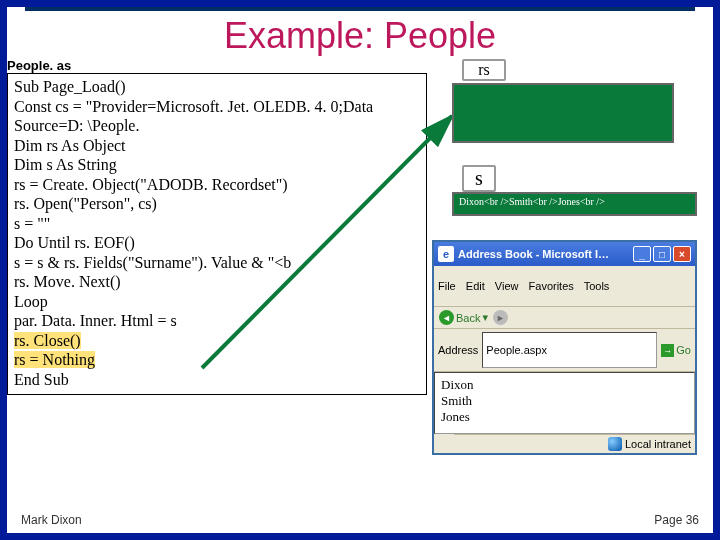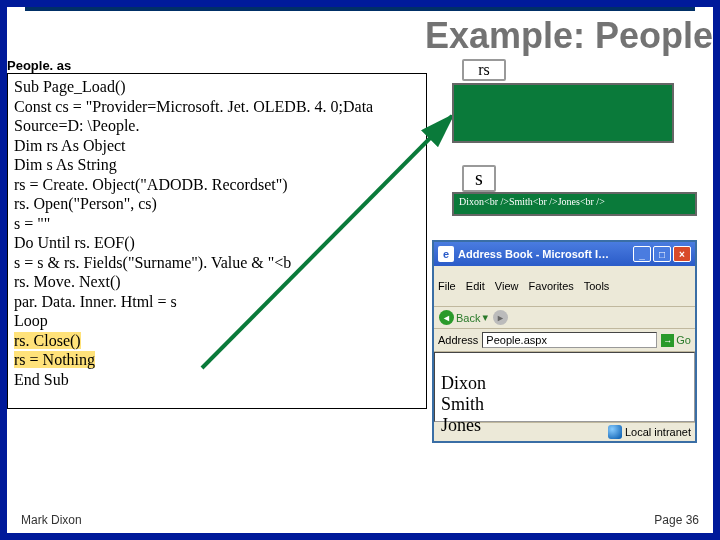--- a/index.html
+++ b/index.html
@@ -1,46 +1,46 @@
 <!DOCTYPE html>
 <html><head>
 <meta charset="utf-8">
 <style>
   * { box-sizing: border-box; margin: 0; padding: 0; }
   body { width: 720px; height: 540px; background: #001a9a; font-family: Arial, sans-serif; overflow: hidden; position: relative; }
   .slide { position: absolute; top: 7px; left: 7px; width: 706px; height: 526px; background: #fff; }
   .hr { height: 4px; background: #002f66; margin: 0 18px; }
-  .title { font-size: 36px; font-weight: bold; text-align: right; color: #737373; padding: 4px 0 2px; }
+  .title { font-size: 36px; font-weight: normal; text-align: center; color: #be185d; padding: 4px 0 2px; }
   .content { position: relative; padding: 0 18px; }
   .filelabel { position: absolute; top: 0; left: 0; font-size: 13px; font-weight: bold; color: #000; line-height: 1.05; }
-  .codebox { position: absolute; top: 14px; left: 0; width: 420px; border: 1.5px solid #000; padding: 3px 6px 19px; font-family: 'Times New Roman', serif; font-size: 16px; line-height: 1.22; background: #fff; }
+  .codebox { position: absolute; top: 14px; left: 0; width: 420px; border: 1.5px solid #000; padding: 3px 6px 5px; font-family: 'Times New Roman', serif; font-size: 16px; line-height: 1.22; background: #fff; }
   .codebox .small { font-size: 16px; }
   .hl { background: #ffe27a; }
   .rs-label { position: absolute; top: 0; left: 455px; width: 44px; text-align: center; font-family: 'Times New Roman', serif; font-size: 16px; border: 2px solid #999; background: #fff; border-radius: 2px; }
   .rs-box { position: absolute; top: 24px; left: 445px; width: 222px; height: 60px; background: #0a7a3a; border: 2px solid #666; }
   .s-label { position: absolute; top: 106px; left: 455px; width: 34px; text-align: center; font-family: 'Times New Roman', serif; font-size: 20px; border: 2px solid #999; background: #fff; border-radius: 2px; }
   .s-box { position: absolute; top: 133px; left: 445px; width: 245px; height: 24px; background: #0a7a3a; border: 2px solid #666; color: #fff; font-family: 'Times New Roman', serif; font-size: 10px; padding: 2px 5px; }
   svg.arrow { position: absolute; top: 14px; left: 0; pointer-events: none; }
   .browser { position: absolute; top: 181px; left: 425px; width: 265px; border: 2px solid #3a6ea5; background: #ece9d8; font-size: 11px; }
   .browser .titlebar { height: 24px; background: linear-gradient(#4a7ce0, #2a5bc8); display: flex; align-items: center; padding: 0 4px; color: #fff; font-weight: bold; }
   .browser .titlebar .ie { width: 16px; height: 16px; background: #fff; border-radius: 2px; margin-right: 4px; display: flex; align-items: center; justify-content: center; color: #2a5bc8; font-size: 11px; font-weight: bold; }
   .browser .titlebar .spacer { flex: 1; }
   .browser .titlebar .btn { width: 18px; height: 16px; background: #d84a2a; border: 1px solid #fff; margin-left: 2px; display: flex; align-items: center; justify-content: center; color: #fff; font-size: 10px; border-radius: 2px; }
   .browser .titlebar .btn.min, .browser .titlebar .btn.max { background: #4a7ce0; }
   .browser .menubar { background: #ece9d8; padding: 14px 4px; border-bottom: 1px solid #c0b89e; }
   .browser .menubar span { margin-right: 7px; }
   .browser .toolbar { background: #ece9d8; padding: 3px 5px; border-bottom: 1px solid #c0b89e; display: flex; align-items: center; gap: 5px; }
   .browser .toolbar .back { color: #2a7a2a; display: flex; align-items: center; gap: 2px; }
   .browser .toolbar .circ { width: 15px; height: 15px; border-radius: 50%; background: #2a9a2a; display: inline-flex; align-items: center; justify-content: center; color: #fff; font-size: 9px; }
   .browser .toolbar .circ.gray { background: #bbb; color: #666; }
   .browser .addrbar { background: #ece9d8; padding: 3px 4px; border-bottom: 1px solid #c0b89e; display: flex; align-items: center; gap: 4px; }
-  .browser .addrbar .addrbox { flex: 1; background: #fff; border: 1px inset #999; padding: 1px 3px; }
+  .browser .addrbar .addrbox { flex: 1; background: #fff; border: 1px inset #999; padding: 11px 3px; }
   .browser .addrbar .go { display: flex; align-items: center; gap: 2px; color: #2a7a2a; }
   .browser .addrbar .go .sq { width: 13px; height: 13px; background: #2a9a2a; display: inline-flex; align-items: center; justify-content: center; color: #fff; font-size: 9px; }
-  .browser .page { background: #fff; padding: 20px 6px; height: 70px; font-family: 'Times New Roman', serif; font-size: 18px; border: 1px inset #999; margin: 0; }
+  .browser .page { background: #fff; padding: 4px 6px; height: 62px; font-family: 'Times New Roman', serif; font-size: 13px; border: 1px inset #999; margin: 0; }
   .browser .status { background: #ece9d8; padding: 2px 4px; border-top: 1px solid #c0b89e; display: flex; align-items: center; justify-content: flex-end; gap: 4px; margin-left: 20px; }
   .browser .status .zone { display: flex; align-items: center; gap: 3px; }
   .browser .status .zicon { width: 14px; height: 14px; background: radial-gradient(circle at 30% 30%, #8cf, #05a); border-radius: 3px; }
   .footer { position: absolute; bottom: 6px; left: 14px; right: 14px; display: flex; justify-content: space-between; font-size: 12px; color: #333; }
 </style>
 </head>
 <body>
 
 <div class="slide">
   <div class="hr"></div>
@@ -52,22 +52,22 @@
       <div>Sub Page_Load()</div>
       <div><span> Const cs = "</span><span class="small">Provider=Microsoft. Jet. OLEDB. 4. 0;Data Source=D: \People.</span></div>
       <div> Dim rs As Object</div>
       <div> Dim s As String</div>
       <div>   rs = Create. Object("ADODB. Recordset")</div>
       <div>   rs. Open("Person", cs)</div>
       <div>   s = ""</div>
       <div>   Do Until rs. EOF()</div>
       <div>    s = s &amp; rs. Fields("Surname"). Value &amp; "&lt;b</div>
       <div>    rs. Move. Next()</div>
+      <div>   Loop</div>
       <div>   par. Data. Inner. Html = s</div>
-      <div>   Loop</div>
       <div><span class="hl">   rs. Close()</span></div>
       <div><span class="hl">   rs = Nothing</span></div>
       <div>End Sub</div>
     </div>
 
     <svg class="arrow" width="470" height="310">
       <defs>
           <marker id="ah" markerWidth="10" markerHeight="10" refX="8" refY="3" orient="auto">
             <path d="M0,0 L9,3 L0,6 Z" fill="#0a7a3a"></path>
           </marker>

